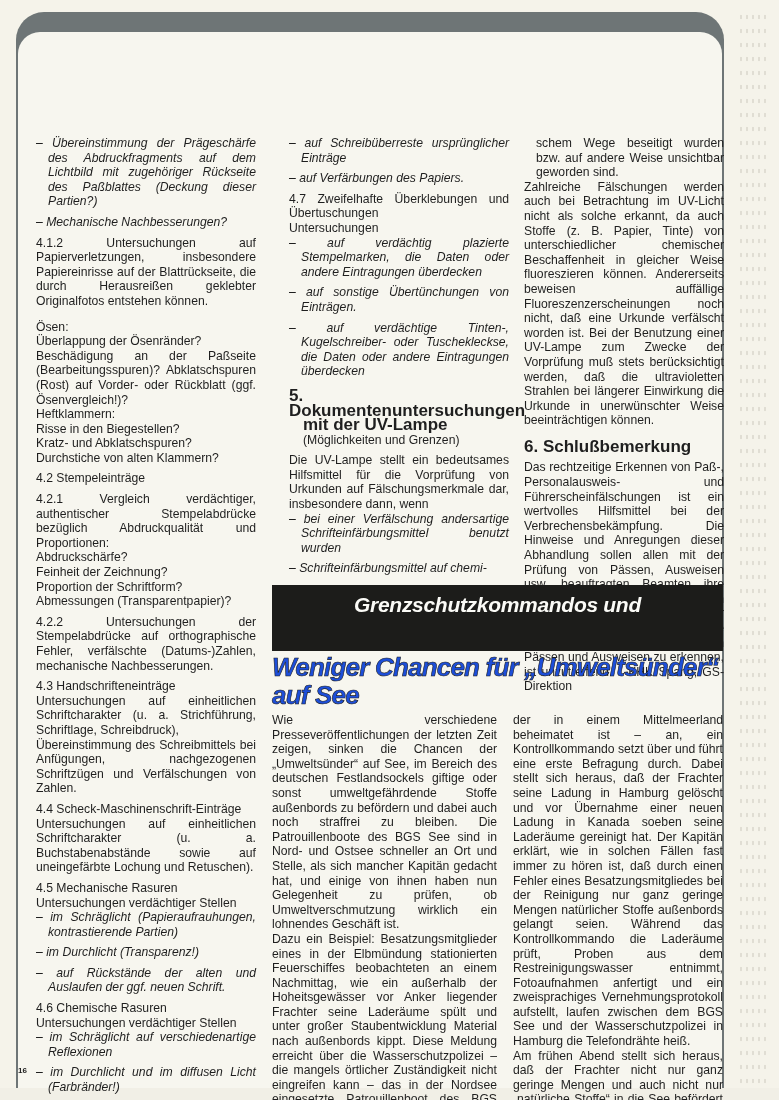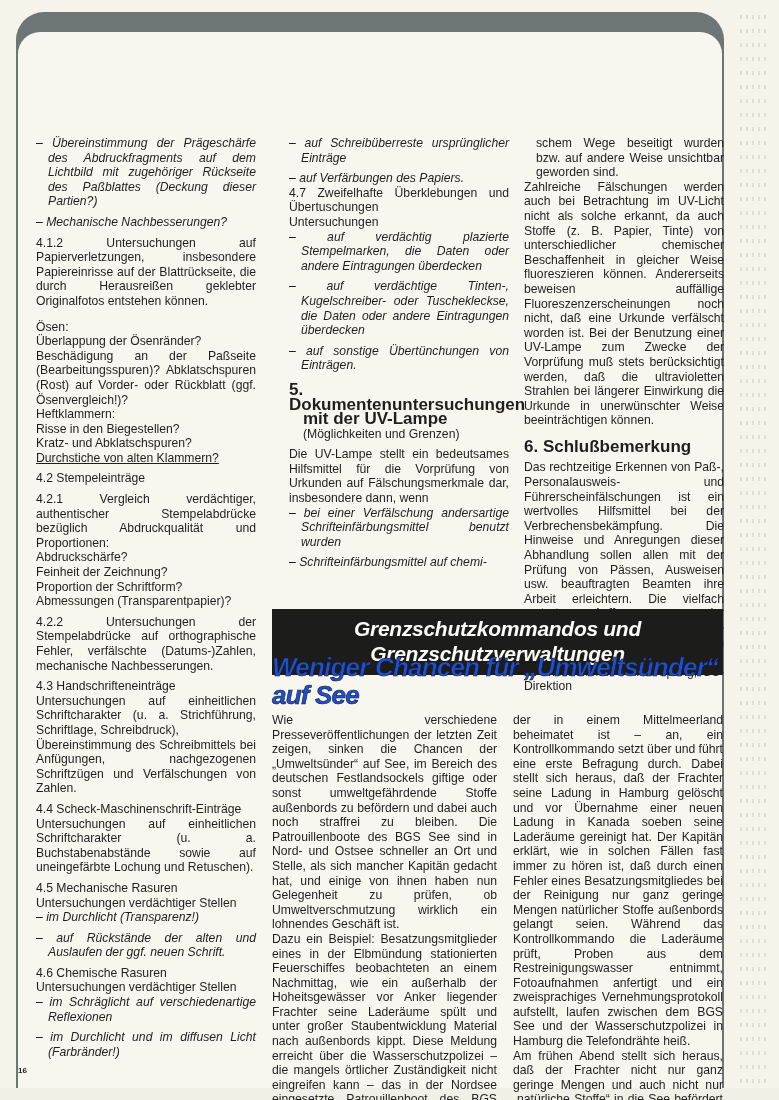--- a/index.html
+++ b/index.html
@@ -36,21 +36,21 @@
   .dash { padding-left: 12px; text-indent: -12px; margin: 0; font-style: italic; }
   .col1 { left: 36px; top: 136px; width: 220px; }
   .col2 { left: 289px; top: 136px; width: 220px; }
   .col3 { left: 524px; top: 136px; width: 200px; }
   h3.sec {
     font-size: 17px; font-weight: bold; margin: 10px 0 0 0; line-height: 14.6px;
   }
   .sec-sub { margin: 0 0 6px 0; }
   .sec .h-indent { display:block; padding-left: 14px; }
   .banner {
-    position: absolute; left: 272px; top: 609px; width: 451px; height: 66px;
+    position: absolute; left: 272px; top: 585px; width: 451px; height: 66px;
     background: #1c1c1a;
     color: #fbfbf7; text-align: center;
     font-weight: bold; font-style: italic; font-size: 21px; line-height: 25px;
     padding-top: 7px; box-sizing: border-box; letter-spacing: -0.3px;
   }
   .headline {
     position: absolute; left: 272px; top: 651px; width: 460px;
     font-weight: 900; font-style: italic; font-size: 26px; line-height: 28px;
     color: #1d4ed8; letter-spacing: -0.8px; margin: 0; padding-top: 2px;
     -webkit-text-stroke: 0.6px #1b1b1b;
@@ -73,73 +73,73 @@
 <div class="col col1" id="col1">
     <p class="dash">– Übereinstimmung der Prägeschärfe des Abdruckfragments auf dem Lichtbild mit zugehöriger Rückseite des Paßblattes (Deckung dieser Partien?)</p>
     <p class="dash">– Mechanische Nachbesserungen?</p>
     <p style="margin-bottom: 11px;">4.1.2 Untersuchungen auf Papierverletzungen, insbesondere Papiereinrisse auf der Blattrückseite, die durch Herausreißen geklebter Originalfotos entstehen können.</p>
     <p class="line">Ösen:</p>
     <p class="line">Überlappung der Ösenränder?</p>
     <p class="line">Beschädigung an der Paßseite (Bearbeitungsspuren)? Abklatschspuren (Rost) auf Vorder- oder Rückblatt (ggf. Ösenvergleich!)?</p>
     <p class="line">Heftklammern:</p>
     <p class="line">Risse in den Biegestellen?</p>
     <p class="line">Kratz- und Abklatschspuren?</p>
-    <p style="margin-bottom: 6px; text-decoration: underline;">Durchstiche von alten Klammern?</p>
+    <p style="margin-bottom: 6px;">Durchstiche von alten Klammern?</p>
     <p style="margin-bottom: 6px;">4.2 Stempeleinträge</p>
     <p class="line">4.2.1 Vergleich verdächtiger, authentischer Stempelabdrücke bezüglich Abdruckqualität und Proportionen:</p>
     <p class="line">Abdruckschärfe?</p>
     <p class="line">Feinheit der Zeichnung?</p>
     <p class="line">Proportion der Schriftform?</p>
     <p style="margin-bottom: 6px;">Abmessungen (Transparentpapier)?</p>
     <p style="margin-bottom: 6px;">4.2.2 Untersuchungen der Stempelabdrücke auf orthographische Fehler, verfälschte (Datums-)Zahlen, mechanische Nachbesserungen.</p>
     <p class="line">4.3 Handschrifteneinträge</p>
     <p class="line">Untersuchungen auf einheitlichen Schriftcharakter (u. a. Strichführung, Schriftlage, Schreibdruck),</p>
     <p style="margin-bottom: 6px;">Übereinstimmung des Schreibmittels bei Anfügungen, nachgezogenen Schriftzügen und Verfälschungen von Zahlen.</p>
     <p class="line">4.4 Scheck-Maschinenschrift-Einträge</p>
     <p style="margin-bottom: 6px;">Untersuchungen auf einheitlichen Schriftcharakter (u. a. Buchstabenabstände sowie auf uneingefärbte Lochung und Retuschen).</p>
     <p class="line">4.5 Mechanische Rasuren</p>
     <p class="line">Untersuchungen verdächtiger Stellen</p>
+    <p class="dash">– im Schräglicht (Papieraufrauhungen, kontrastierende Partien)</p>
     <p class="dash">– im Durchlicht (Transparenz!)</p>
     <p class="dash" style="margin-bottom: 6px;">– auf Rückstände der alten und Auslaufen der ggf. neuen Schrift.</p>
     <p class="line">4.6 Chemische Rasuren</p>
     <p class="line">Untersuchungen verdächtiger Stellen</p>
     <p class="dash">– im Schräglicht auf verschiedenartige Reflexionen</p>
     <p class="dash">– im Durchlicht und im diffusen Licht (Farbränder!)</p>
   </div>
 
 <div class="col col2">
   <div id="col2items">
       <p class="dash">– auf Schreibüberreste ursprünglicher Einträge</p>
-      <p class="dash" style="margin-bottom: 0;">– auf Verfärbungen des Papiers.</p>
+      <p class="dash" style="margin-bottom: 6px;">– auf Verfärbungen des Papiers.</p>
       <p class="line">4.7 Zweifelhafte Überklebungen und Übertuschungen</p>
       <p class="line">Untersuchungen</p>
       <p class="dash">– auf verdächtig plazierte Stempelmarken, die Daten oder andere Eintragungen überdecken</p>
+      <p class="dash">– auf sonstige Übertünchungen von Einträgen.</p>
       <p class="dash">– auf verdächtige Tinten-, Kugelschreiber- oder Tuschekleckse, die Daten oder andere Eintragungen überdecken</p>
-      <p class="dash">– auf sonstige Übertünchungen von Einträgen.</p>
     </div>
   <h3 class="sec">
     <span>5. Dokumentenuntersuchungen</span><br>
     <span class="h-indent">mit der UV-Lampe</span>
   </h3>
   <p class="sec-sub" style="padding-left:14px">(Möglichkeiten und Grenzen)</p>
   <p class="line">Die UV-Lampe stellt ein bedeutsames Hilfsmittel für die Vorprüfung von Urkunden auf Fälschungsmerkmale dar, insbesondere dann, wenn</p>
   <p class="dash">– bei einer Verfälschung andersartige Schrifteinfärbungsmittel benutzt wurden</p>
   <p class="dash">– Schrifteinfärbungsmittel auf chemi-</p>
 </div>
 
 <div class="col col3">
   <p class="line" style="padding-left:12px">schem Wege beseitigt wurden bzw. auf andere Weise unsichtbar geworden sind.</p>
   <p>Zahlreiche Fälschungen werden auch bei Betrachtung im UV-Licht nicht als solche erkannt, da auch Stoffe (z. B. Papier, Tinte) von unterschiedlicher chemischer Beschaffenheit in gleicher Weise fluoreszieren können. Andererseits beweisen auffällige Fluoreszenzerscheinungen noch nicht, daß eine Urkunde verfälscht worden ist. Bei der Benutzung einer UV-Lampe zum Zwecke der Vorprüfung muß stets berücksichtigt werden, daß die ultravioletten Strahlen bei längerer Einwirkung die Urkunde in unerwünschter Weise beeinträchtigen können.</p>
   <h3 class="sec" style="margin-top:12px;margin-bottom:6px">6. Schlußbemerkung</h3>
   <p class="line"><span>Das rechtzeitige Erkennen von Paß-, Personalausweis- und Führerscheinfälschungen ist ein wertvolles Hilfsmittel bei der Verbrechensbekämpfung. Die Hinweise und Anregungen dieser Abhandlung sollen allen mit der Prüfung von Pässen, Ausweisen usw. beauftragten Beamten ihre Arbeit erleichtern. Die vielfach vertretene Auffassung, nur der kriminaltechnisch geschulte Beamte sei in der Lage, Fälschungen in Pässen und Ausweisen zu erkennen, ist unzutreffend.</span>&nbsp;&nbsp;&nbsp;<span>KHK Spang, GS-Direktion</span></p>
 </div>
 
 <div class="banner">
   <div>Grenzschutzkommandos und</div>
-  <div>Grenzschutzverwaltungen</div>
 </div>
 
 <h1 class="headline">
   <span>Weniger Chancen für „Umweltsünder“</span><br>
   <span>auf See</span>
 </h1>
 
 <div class="col art1">
   <p class="line">Wie verschiedene Presseveröffentlichungen der letzten Zeit zeigen, sinken die Chancen der „Umweltsünder“ auf See, im Bereich des deutschen Festlandsockels giftige oder sonst umweltgefährdende Stoffe außenbords zu befördern und dabei auch noch straffrei zu bleiben. Die Patrouillenboote des BGS See sind in Nord- und Ostsee schneller an Ort und Stelle, als sich mancher Kapitän gedacht hat, und einige von ihnen haben nun Gelegenheit zu prüfen, ob Umweltverschmutzung wirklich ein lohnendes Geschäft ist.</p>
   <p class="line">Dazu ein Beispiel: Besatzungsmitglieder eines in der Elbmündung stationierten Feuerschiffes beobachteten an einem Nachmittag, wie ein außerhalb der Hoheitsgewässer vor Anker liegender Frachter seine Laderäume spült und unter großer Staubentwicklung Material nach außenbords kippt. Diese Meldung erreicht über die Wasserschutzpolizei – die mangels örtlicher Zuständigkeit nicht eingreifen kann – das in der Nordsee eingesetzte Patrouillenboot des BGS See.</p>

